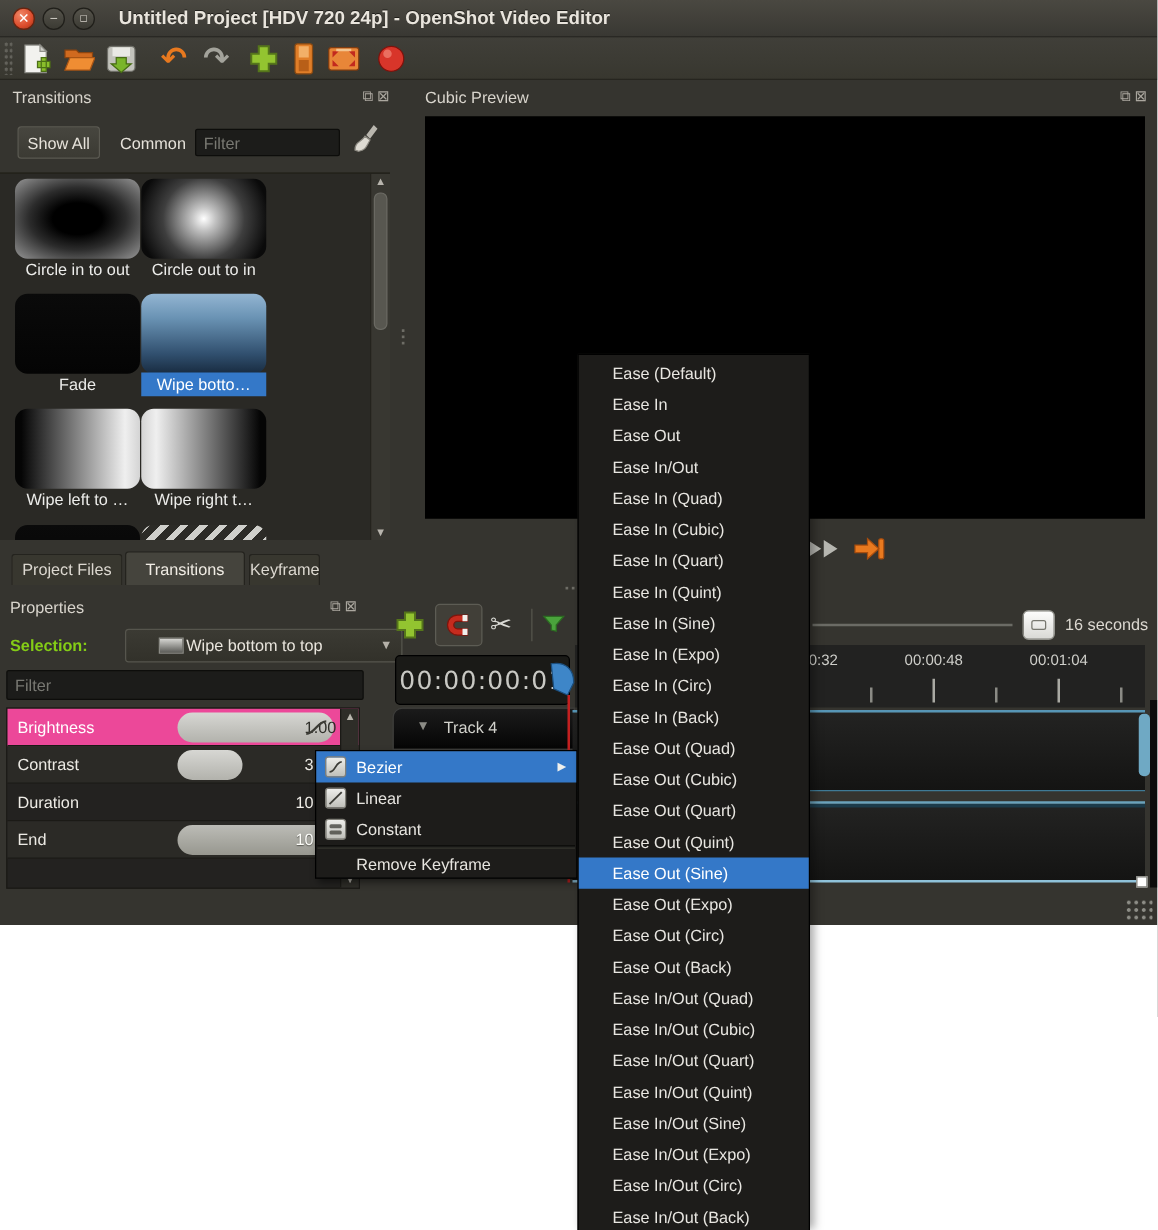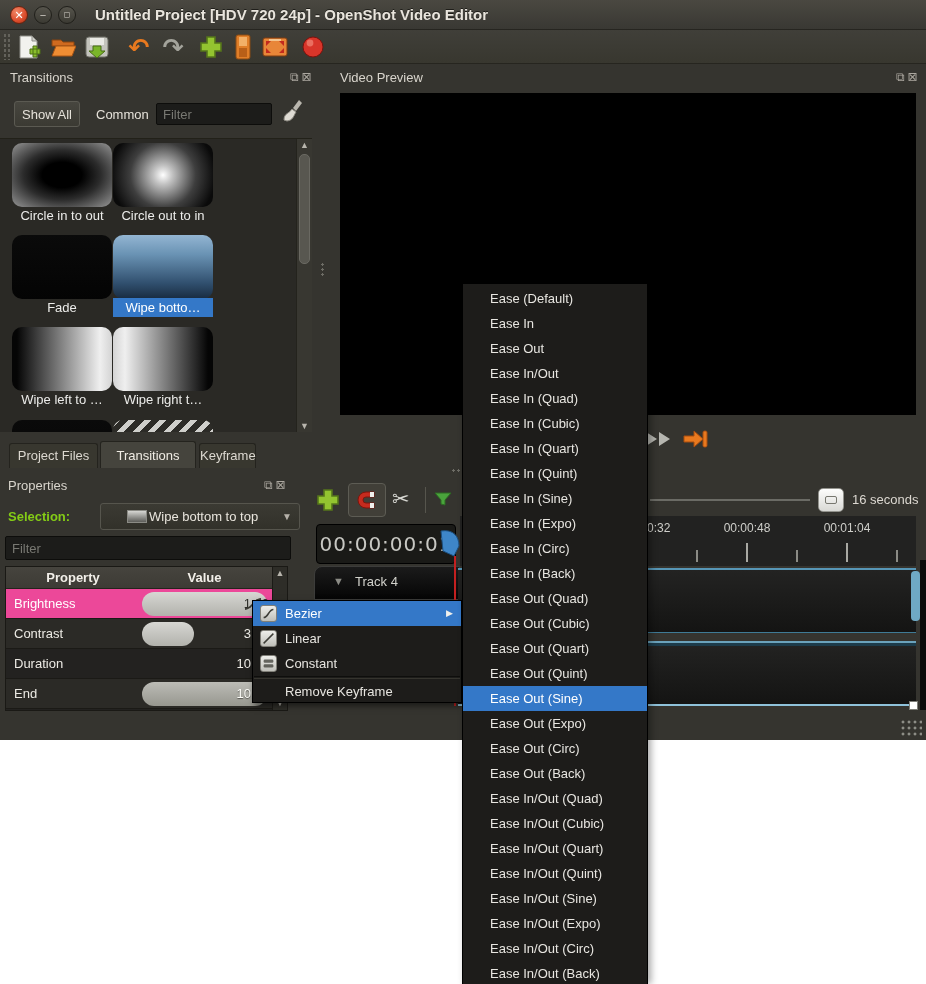--- a/index.html
+++ b/index.html
@@ -60,21 +60,21 @@
   .thumb-stripes { background:repeating-linear-gradient(135deg,#cfcfcb 0 5px,#2c2b27 5px 11px); }
   .scroll-arrow { color:#b8b5ad; font-size:9px; text-align:center; line-height:13px; }
 
   
   .tab { position:absolute; top:443px; height:25px; border:1px solid #24231e;
     border-bottom:none; border-radius:3px 3px 0 0; text-align:center;
     font-size:13px; color:#dcd8d0; line-height:24px; background:#38372f; }
   .tab.active { background:#45443d; color:#f0ece4; top:441px; height:27px; line-height:27px; }
 
   
-  #sel-dropdown { position:absolute; left:100px; top:503px; width:200px; height:27px;
+  #sel-dropdown { position:absolute; left:100px; top:503px; width:222px; height:27px;
     background:linear-gradient(#3b3a33,#32312a); border:1px solid #56554d; border-radius:3px;
     display:flex; align-items:center; }
   #sel-mini-thumb { width:20px; height:13px; margin-left:26px;
     background:linear-gradient(#d6d6d2,#5c5c58); border:1px solid #8b8b85; }
   #sel-text { font-size:13px; color:#e9e5dd; margin-left:2px; }
   #sel-caret { position:absolute; right:7px; color:#b5b1a9; font-size:10px; }
   #prop-table { position:absolute; left:5px; top:566px; width:283px; height:145px;
     background:#232220; border:1px solid #1a1915; }
   #prop-head { height:22px; background:linear-gradient(#46443e,#3d3b35); border-bottom:1px solid #24231d; }
   .ph-cell { float:left; text-align:center; font-size:13px; font-weight:bold; color:#f2efe9; line-height:22px; }
@@ -256,24 +256,20 @@
     </div>
     <div class="abs" style="left:8px;top:509px;font-size:13px;font-weight:bold;color:#84cc16">Selection:</div>
     <div id="sel-dropdown">
       <span id="sel-mini-thumb"></span>
       <span id="sel-text">Wipe bottom to top</span>
       <span id="sel-caret">▼</span>
     </div>
     <input class="darkinput abs" style="left: 5px; top: 536px; width: 286px; height: 24px;" placeholder="Filter">
 
     <div id="prop-table">
-      <div id="prop-head">
-        <div class="ph-cell" style="width:134px">Property</div>
-        <div class="ph-cell" style="width:129px">Value</div>
-      </div>
       <div class="prow" style="background:#ec4899">
         <div class="pname" style="color:#fff">Brightness</div>
         <div class="pval-cell">
           <div class="pill" style="left:2px;width:125px"></div>
           <div class="pval-text" style="color:#2f2f2a">1.00</div>
           <svg width="20" height="16" viewBox="0 0 20 16" style="position:absolute;right:6px;top:7px">
             <path d="M2 13 C9 13 11 3 18 3" stroke="#3c3c36" fill="none" stroke-width="1.8"></path>
           </svg>
         </div>
       </div>
@@ -296,21 +292,21 @@
           <div class="pill" style="left:2px;width:125px;background:linear-gradient(#bcbcb6,#97978f)"></div>
           <div class="pval-text" style="color:#fdfdf9;text-shadow:0 1px 1px #55554f">10.00</div>
         </div>
       </div>
       <div class="tbl-scroll">
         <div class="scroll-arrow">▲</div>
         <div class="scroll-arrow" style="position:absolute;bottom:0;width:100%">▼</div>
       </div>
     </div>
 
-    <div class="panel-title abs" style="left:340px;top:70px">Video Preview</div>
+    <div class="panel-title abs" style="left:340px;top:70px">Cubic Preview</div>
     <div class="dockicons" style="left:896px;top:70px">
       <span>⧉</span><span>⊠</span>
     </div>
     <div id="preview-black"></div>
 
     <div class="abs" style="left:644px;top:430px">
       <svg width="30" height="18" viewBox="0 0 30 18">
         <path d="M2 2l11 7-11 7z M15 2l11 7-11 7z" fill="#b6b6b0"></path>
       </svg>
     </div>

